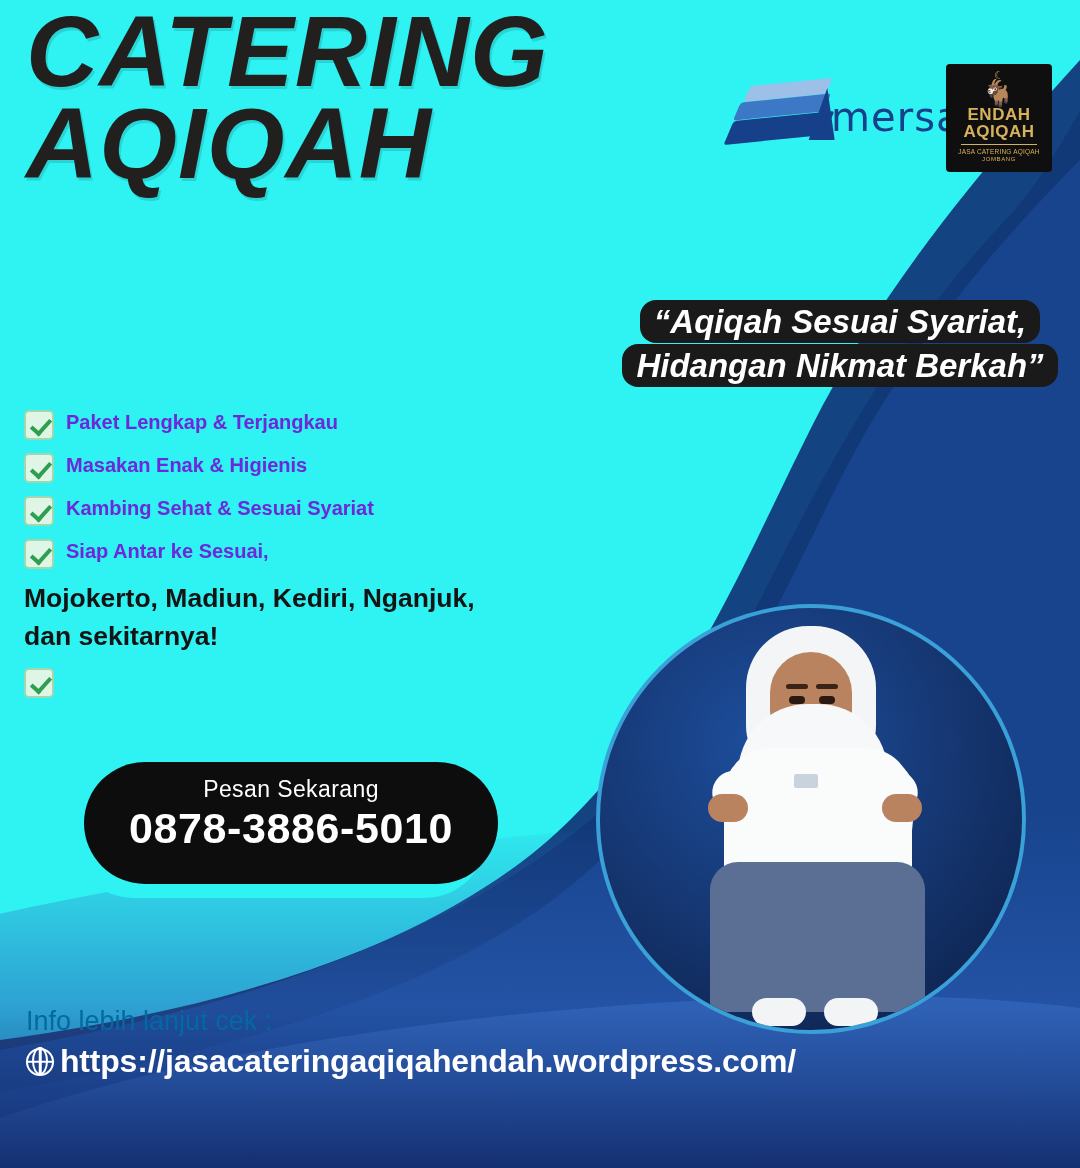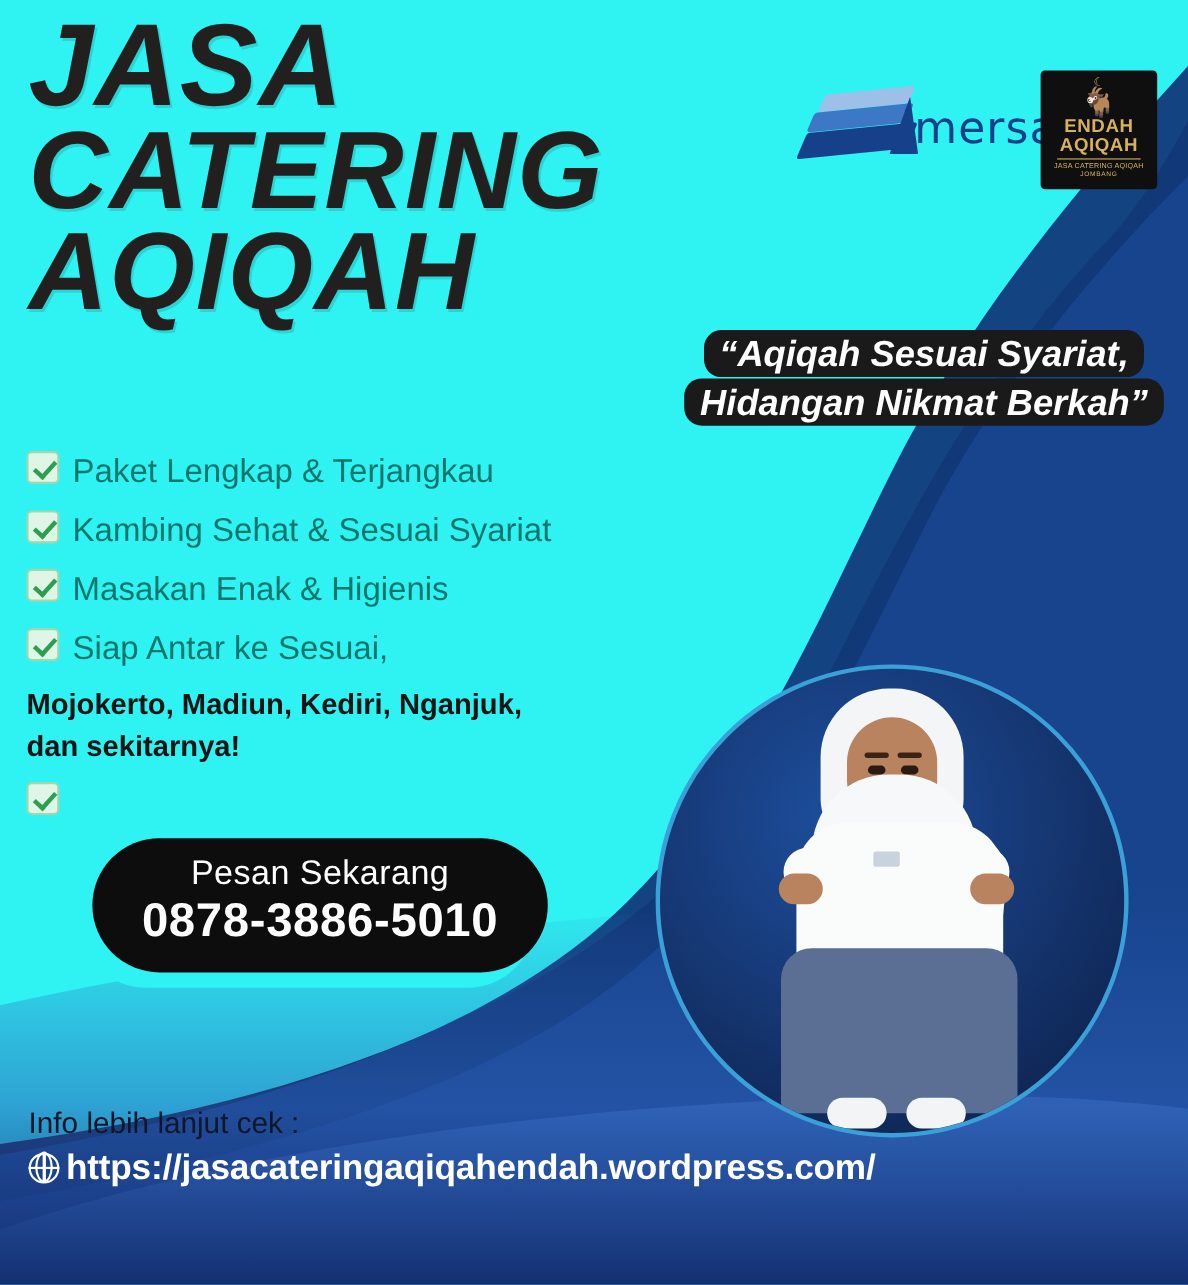--- a/index.html
+++ b/index.html
@@ -180,23 +180,23 @@
   .check::after {
     content: "";
     position: absolute;
     left: 9px; top: 3px;
     width: 8px; height: 16px;
     border: solid #2e9e4f;
     border-width: 0 4px 4px 0;
     transform: rotate(42deg);
   }
   .bullet-text {
-    color: #0f766e;
-    font-size: 30px;
-    font-weight: 400;
+    color: #6d28d9;
+    font-size: 20px;
+    font-weight: 700;
     line-height: 1.42;
   }
   .bullet-cont {
     color: #141414;
     font-size: 26.5px;
     font-weight: 800;
     line-height: 1.42;
     margin-left: 0px;
   }
 
@@ -205,21 +205,21 @@
     position: absolute;
     left: 84px; top: 762px;
     width: 414px; height: 122px;
     background: #0d0d0d;
     border-radius: 62px;
     text-align: center;
     color: #ffffff;
     box-shadow: -12px 14px 0 0 #2ff2f2;
   }
   .order-btn .lbl {
-    font-size: 31px;
+    font-size: 23px;
     font-weight: 400;
     margin-top: 14px;
     letter-spacing: 0.4px;
   }
   .order-btn .num {
     font-size: 43px;
     font-weight: 700;
     letter-spacing: 0.6px;
     margin-top: 1px;
   }
@@ -291,21 +291,21 @@
   .fig-shoe-r { position:absolute; left:224px; top:390px; width:54px; height:28px; background:#f2f4f6; border-radius:16px; }
   .fig-tag { position:absolute; left:194px; top:166px; width:24px; height:14px; background:#c9d3de; border-radius:2px; }
 
   
   .footer {
     position: absolute;
     left: 26px; bottom: 88px;
     width: 760px;
   }
   .footer .info {
-    color: #0f172a;
+    color: #0369a1;
     font-size: 27px;
     font-weight: 400;
     margin-bottom: 6px;
   }
   .footer .urlrow {
     display: flex;
     align-items: center;
   }
   .globe {
     width: 28px; height: 28px;
@@ -343,21 +343,20 @@
 
 <div id="poster">
 
   <div class="bg-navy-deep"></div>
   <div class="bg-navy-mid"></div>
   <div class="bg-navy-light"></div>
   <div class="bg-sweep"></div>
   <div class="bg-sweep2"></div>
 
   <div class="headline">
-    <span class="l1">JASA</span>
     <span class="l2">CATERING</span>
     <span class="l3">AQIQAH</span>
   </div>
 
   <div class="imersa">
     <div class="sheet s1"></div>
     <div class="sheet s2"></div>
     <div class="sheet s3"></div>
     <div class="tri"></div>
     <div class="txt">imersa</div>
@@ -377,25 +376,25 @@
     <span>“Aqiqah Sesuai Syariat, Hidangan Nikmat Berkah”</span>
   </div>
 
   <div class="bullets">
     <div class="bullet-row">
       <div class="check"></div>
       <div class="bullet-text">Paket Lengkap &amp; Terjangkau</div>
     </div>
     <div class="bullet-row">
       <div class="check"></div>
-      <div class="bullet-text">Kambing Sehat &amp; Sesuai Syariat</div>
+      <div class="bullet-text">Masakan Enak &amp; Higienis</div>
     </div>
     <div class="bullet-row">
       <div class="check"></div>
-      <div class="bullet-text">Masakan Enak &amp; Higienis</div>
+      <div class="bullet-text">Kambing Sehat &amp; Sesuai Syariat</div>
     </div>
     <div class="bullet-row">
       <div class="check"></div>
       <div class="bullet-text">Siap Antar ke Sesuai,</div>
     </div>
     <div class="bullet-cont">Mojokerto, Madiun, Kediri, Nganjuk,</div>
     <div class="bullet-cont" style="margin-bottom:11px;">dan sekitarnya!</div>
     <div class="bullet-row">
       <div class="check"></div>
     </div>

